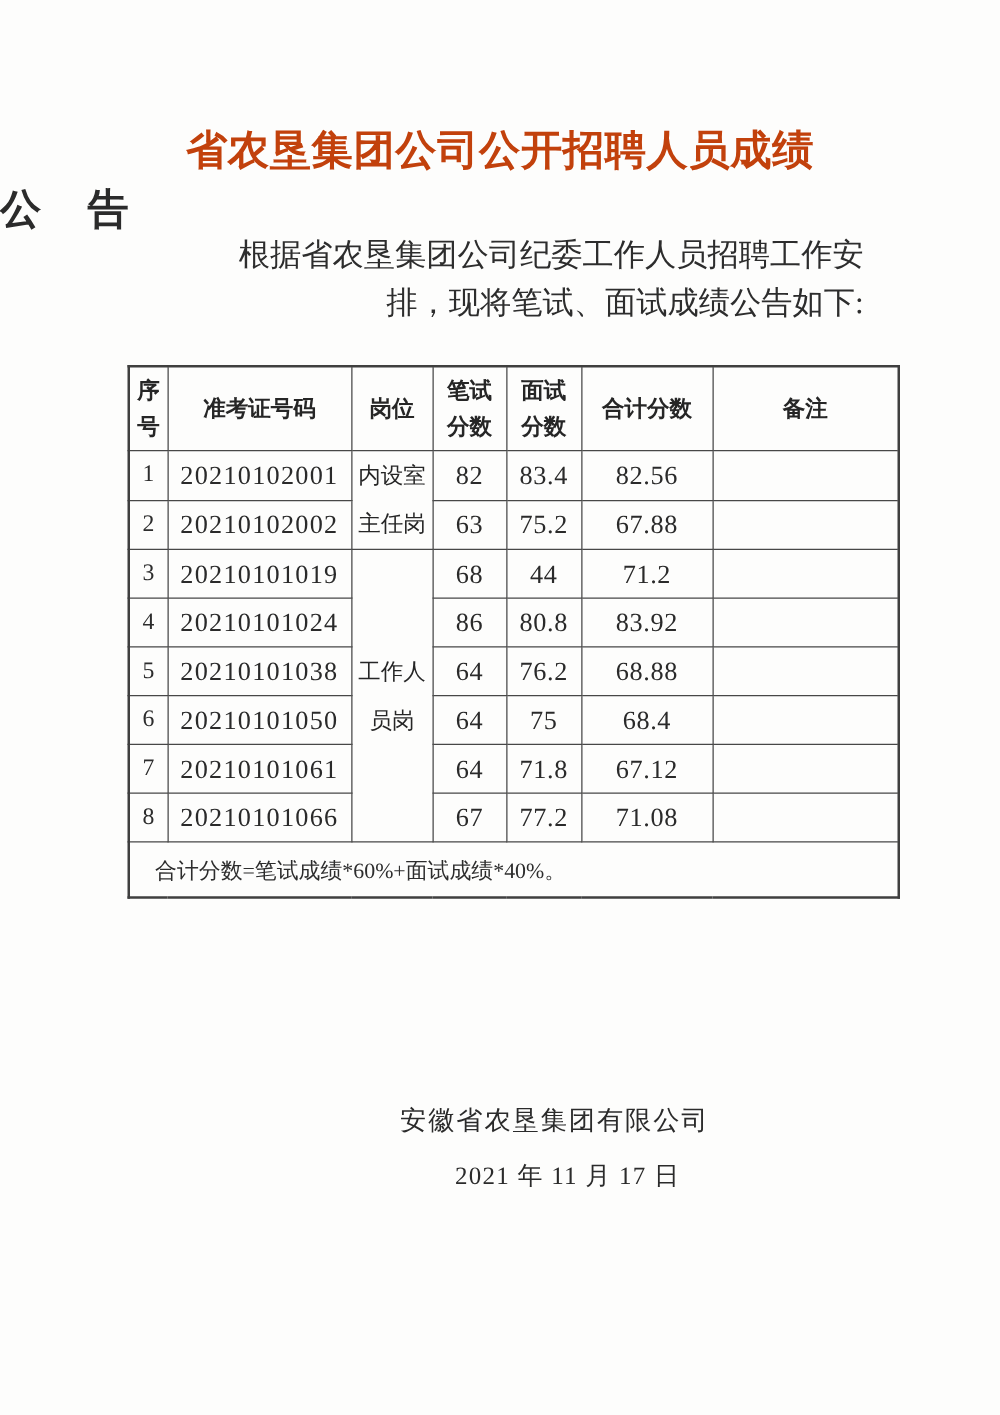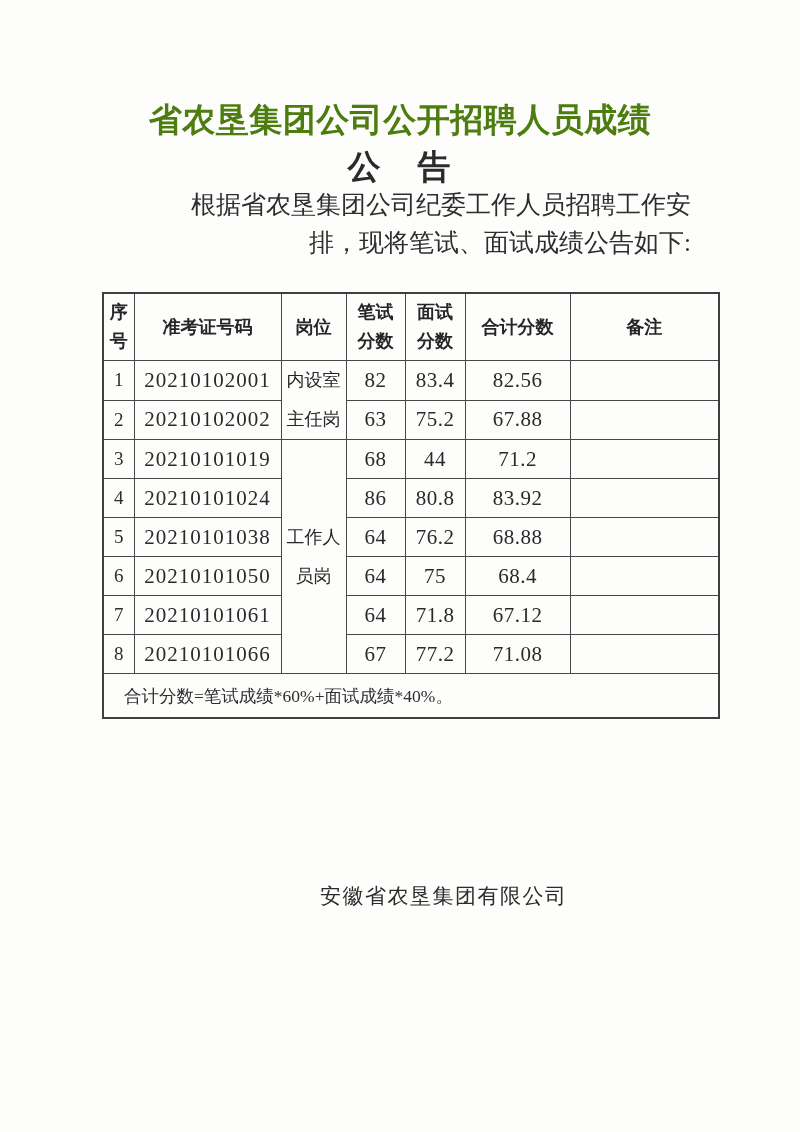--- a/index.html
+++ b/index.html
@@ -13,26 +13,26 @@
     overflow: hidden;
   }
   .title-line1 {
     position: absolute;
     top: 100px; left: 0; width: 800px;
     text-align: center;
     font-family: "Liberation Sans", sans-serif;
     font-size: 33px; font-weight: 600;
     line-height: 40px;
     letter-spacing: 0.5px;
-    color: #4d7c0f;
+    color: #c2410c;
   }
   .title-line2 {
     position: absolute;
     top: 147px; left: 0; width: 800px;
-    text-align: center;
+    text-align: left;
     font-family: "Liberation Sans", sans-serif;
     font-size: 33px; font-weight: 600;
     line-height: 40px;
     letter-spacing: 2px;
     color: #2b2b2b;
   }
   .intro {
     position: absolute;
     top: 186px; left: 113px; width: 578px;
     font-size: 25px;
@@ -231,14 +231,15 @@
         <td class="score-cell">71.08</td>
         <td class="remark-cell"></td>
       </tr>
       <tr class="footnote-row">
         <td colspan="7">合计分数=笔试成绩*60%+面试成绩*40%。</td>
       </tr>
     </tbody>
   </table>
 
   <div class="signature">安徽省农垦集团有限公司</div>
+  <div class="sign-date">2021 年 11 月 17 日</div>
 
 </div>
 
 </body></html>

